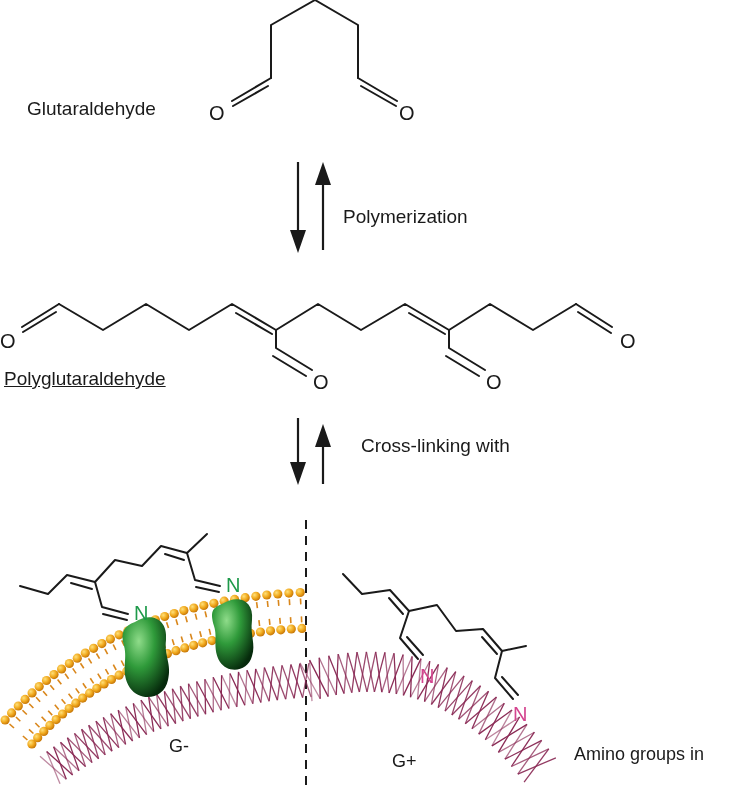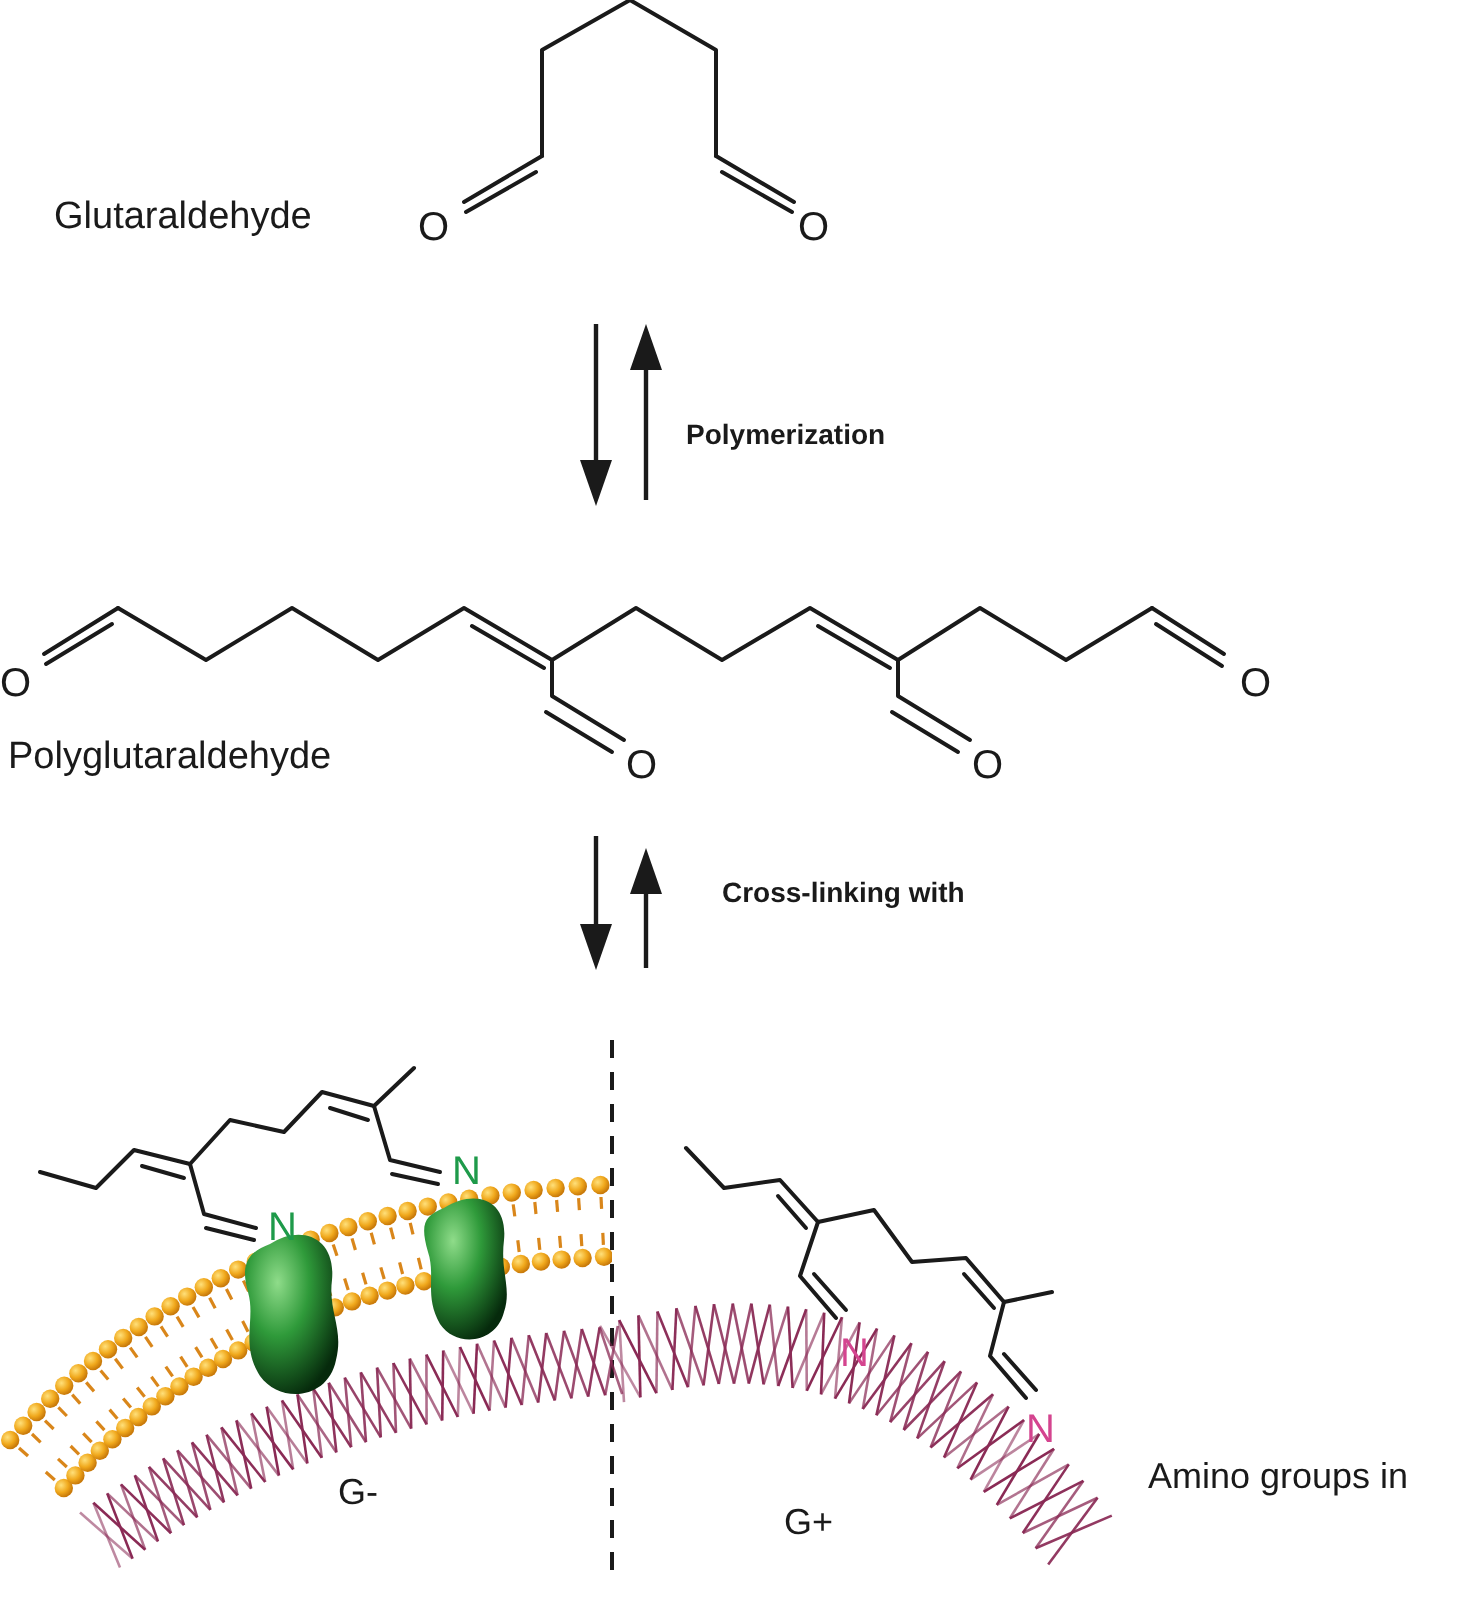--- a/index.html
+++ b/index.html
@@ -1,20 +1,20 @@
 <!DOCTYPE html>
 <html><head>
 <meta charset="utf-8">
 <style>
   html, body { margin:0; padding:0; background:#ffffff; }
   body { width:739px; height:799px; position:relative; overflow:hidden; font-family:"Liberation Sans", sans-serif; }
   #stage { position:absolute; left:0; top:0; width:739px; height:799px; }
   .lbl { position:absolute; color:#1a1a1a; font-family:"Liberation Sans", sans-serif; white-space:nowrap; }
   .lbl-main { font-size:19px; }
-  .lbl-step { font-size:14px; line-height:26px;font-weight:bold; }
+  .lbl-step { font-size:19px; line-height:26px; }
   .atom { font-family:"Liberation Sans", sans-serif; font-size:20px; fill:#1a1a1a; }
   .bond { stroke:#1a1a1a; stroke-width:2; fill:none; stroke-linecap:round; stroke-linejoin:round; }
   .arrowline { stroke:#1a1a1a; stroke-width:2.2; }
 </style>
 </head>
 <body>
 
 <div id="stage">
   <svg id="svg" width="739" height="799" viewBox="0 0 739 799">
     <defs>
@@ -383,22 +383,22 @@
       <polyline class="bond" points="502,651 495,678 513,699"></polyline>
       <line class="bond" x1="502" y1="677" x2="518" y2="695"></line>
       <text x="420" y="683" font-size="20" fill="#d4448f" font-family="Liberation Sans, sans-serif">N</text>
       <text x="513" y="721" font-size="20" fill="#d4448f" font-family="Liberation Sans, sans-serif">N</text>
     </g>
   </svg>
 
   
   <div class="lbl lbl-main" style="left:27px; top:98px;">Glutaraldehyde</div>
   <div class="lbl lbl-step" style="left:343px; top:204px;">Polymerization</div>
-  <div class="lbl lbl-main" style="left:4px; top:368px;">Polyglutaraldehyde</div>
+  <div class="lbl lbl-main" style="left:4px; top:368px;text-decoration:underline;">Polyglutaraldehyde</div>
   <div class="lbl lbl-step" style="left:345px; top:433px;margin-left:16px;">
     <div>Cross-linking with</div>
   </div>
   <div class="lbl" style="left:169px; top:736px; font-size:18px;">G-</div>
   <div class="lbl" style="left:392px; top:751px; font-size:18px;">G+</div>
-  <div class="lbl" style="left:574px; top:726px; font-size:18px; line-height:24px;">
+  <div class="lbl" style="left:574px; top:742px; font-size:18px; line-height:24px;">
     <div>Amino groups in</div>
   </div>
 </div>
 
 </body></html>

